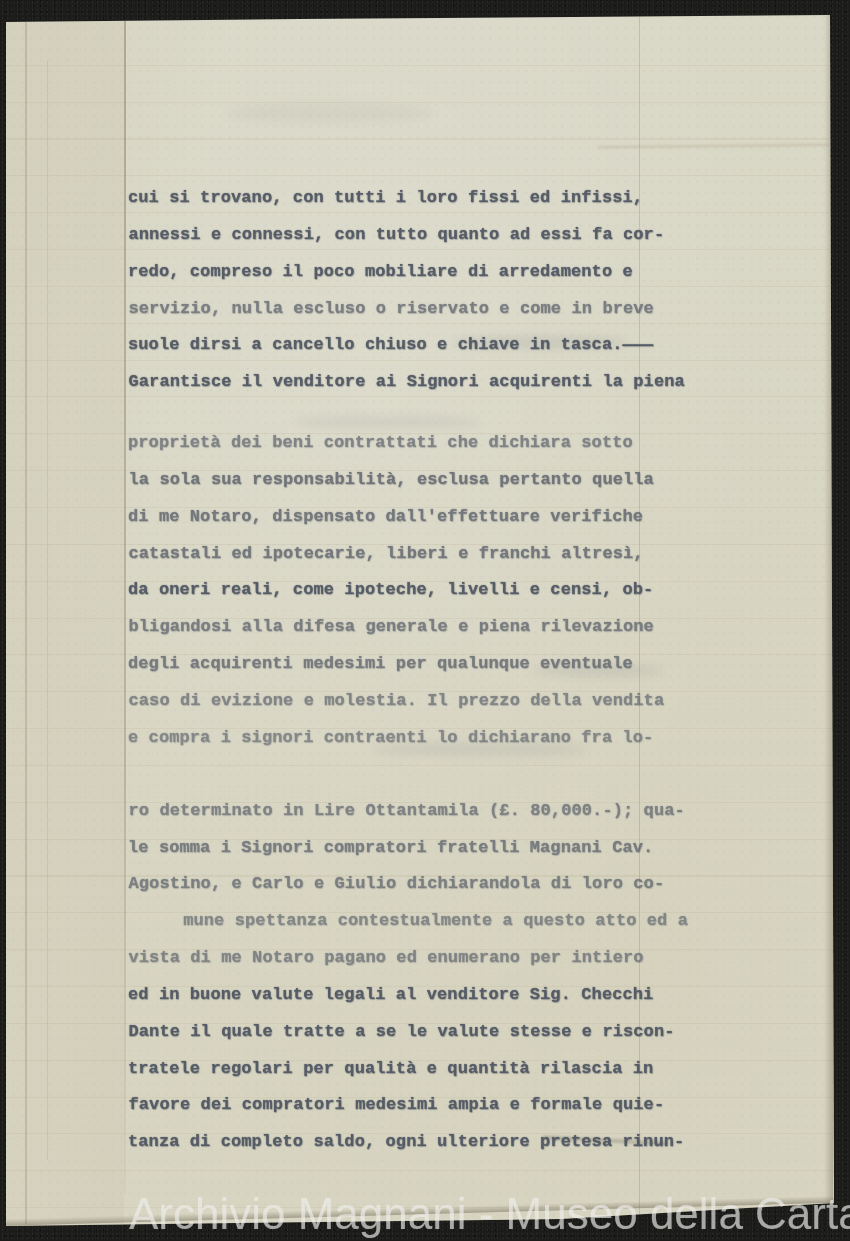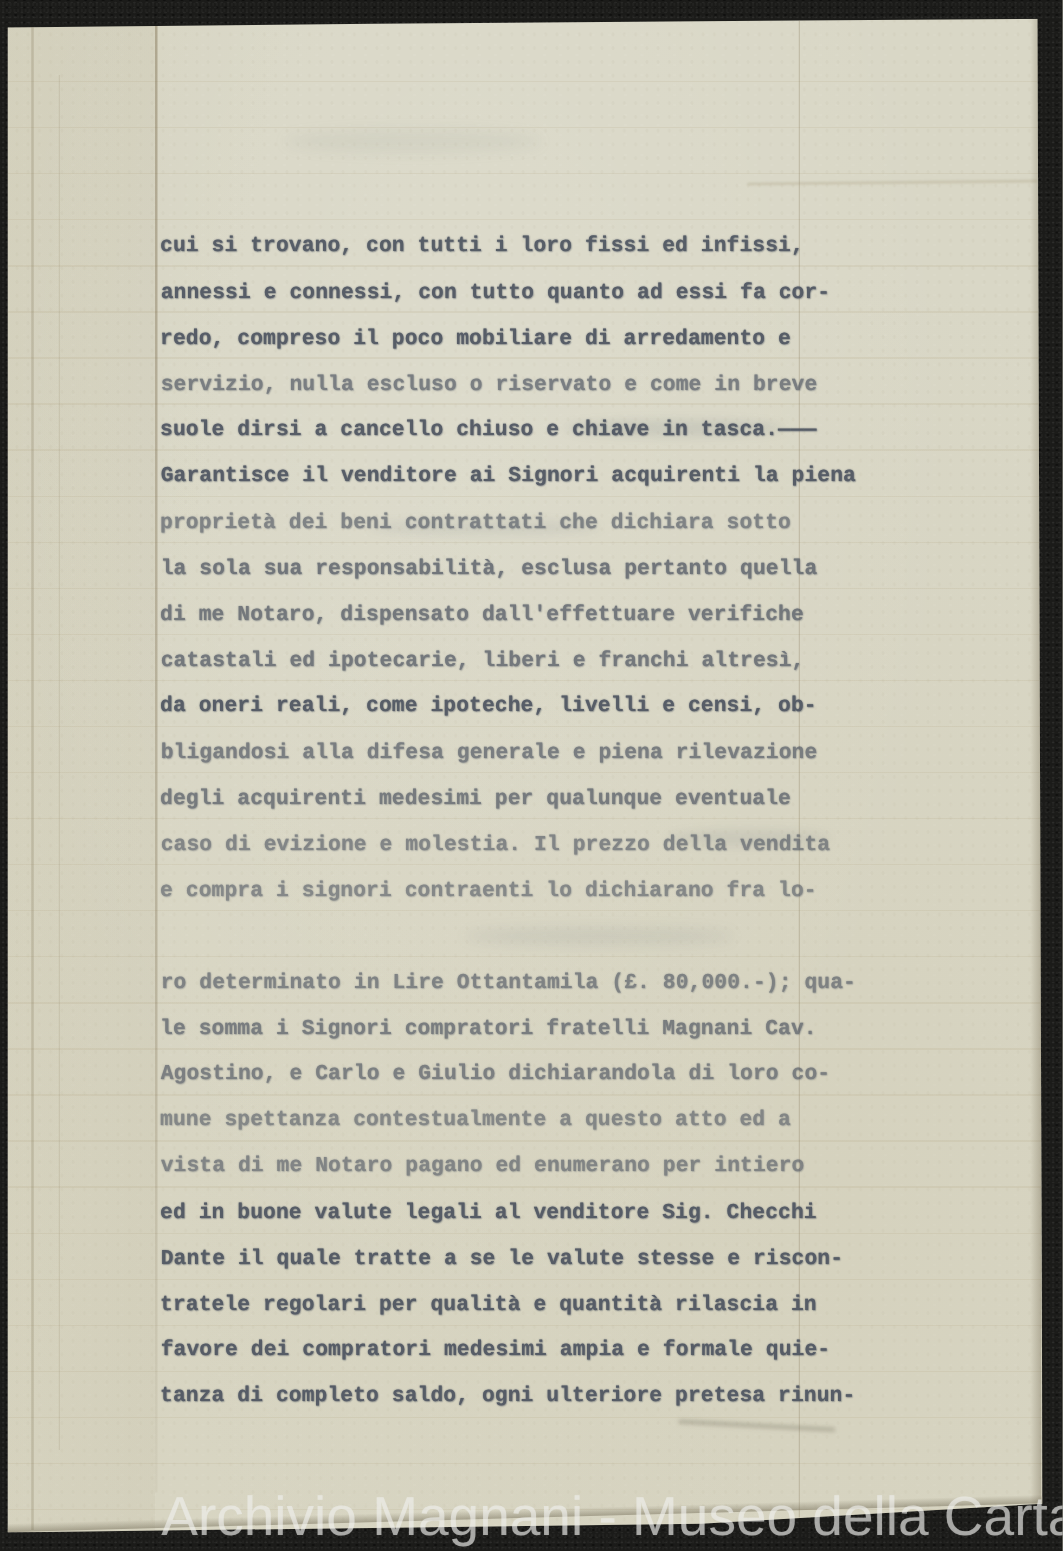--- a/index.html
+++ b/index.html
@@ -149,32 +149,32 @@
     letter-spacing: 0.1px;
     color: #49505d;
     white-space: pre;
   }
   .typed-line {
     opacity: 0.9;
     text-shadow: 0 0 1.3px rgba(73,80,93,0.85), 0.6px 0.9px 1px rgba(73,80,93,0.4);
     filter: blur(0.35px);
   }
   .typed-line:nth-child(4)  { opacity: 0.66; }
-  .typed-line:nth-child(7)  { opacity: 0.62; }
+  .typed-line:nth-child(7)  { opacity: 0.62; margin-top: 24px; }
   .typed-line:nth-child(8)  { opacity: 0.72; }
   .typed-line:nth-child(9)  { opacity: 0.70; }
   .typed-line:nth-child(10) { opacity: 0.70; }
   .typed-line:nth-child(12) { opacity: 0.66; }
   .typed-line:nth-child(13) { opacity: 0.68; }
   .typed-line:nth-child(14) { opacity: 0.60; }
   .typed-line:nth-child(15) { opacity: 0.58; }
   .typed-line:nth-child(16) { opacity: 0.62; margin-top: 36px; }
   .typed-line:nth-child(17) { opacity: 0.66; }
   .typed-line:nth-child(18) { opacity: 0.64; }
-  .typed-line:nth-child(19) { opacity: 0.58; }
+  .typed-line:nth-child(19) { opacity: 0.58; text-align: right; }
   .typed-line:nth-child(20) { opacity: 0.60; }
   .typed-line:nth-child(2n) { transform: translateX(0.5px); }
 
   
   .watermark {
     position: absolute;
     left: 129px;
     top: 1189px;
     z-index: 5;
     font-family: "Liberation Sans", sans-serif;

